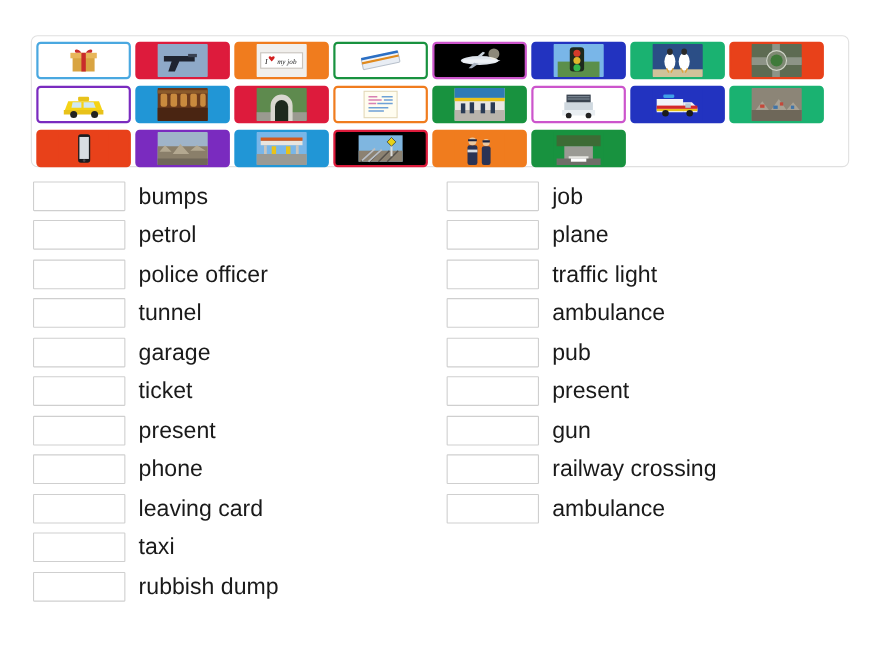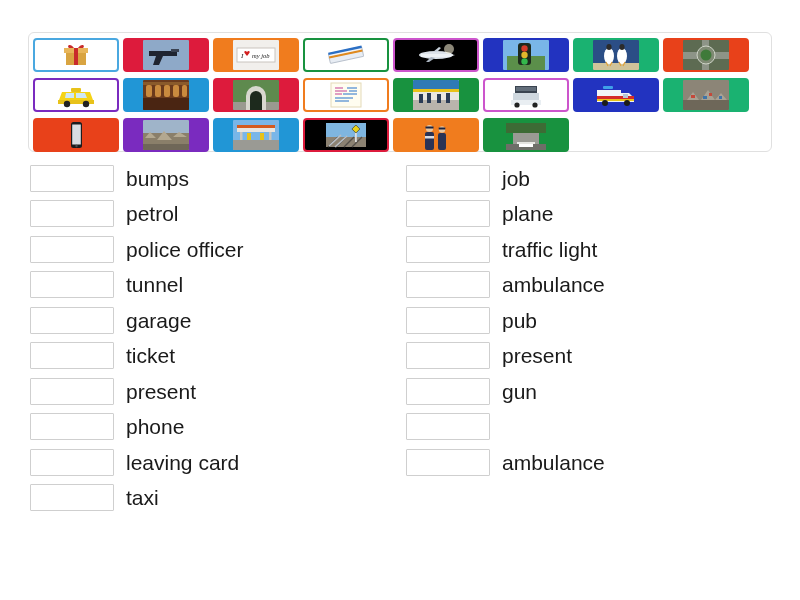--- a/index.html
+++ b/index.html
@@ -431,20 +431,24 @@
       <div class="answer-label">phone</div>
     </div>
     <div class="answer-row">
       <div class="answer-box"></div>
       <div class="answer-label">leaving card</div>
     </div>
     <div class="answer-row">
       <div class="answer-box"></div>
       <div class="answer-label">taxi</div>
     </div>
+    <div class="answer-row">
+      <div class="answer-box"></div>
+      <div class="answer-label">rubbish dump</div>
+    </div>
   </div>
 <div class="col" id="col-right">
     <div class="answer-row">
       <div class="answer-box"></div>
       <div class="answer-label">job</div>
     </div>
     <div class="answer-row">
       <div class="answer-box"></div>
       <div class="answer-label">plane</div>
     </div>
@@ -463,18 +467,19 @@
     <div class="answer-row">
       <div class="answer-box"></div>
       <div class="answer-label">present</div>
     </div>
     <div class="answer-row">
       <div class="answer-box"></div>
       <div class="answer-label">gun</div>
     </div>
     <div class="answer-row">
       <div class="answer-box"></div>
+      <div class="answer-label">railway crossing</div>
     </div>
     <div class="answer-row">
       <div class="answer-box"></div>
       <div class="answer-label">ambulance</div>
     </div>
   </div>
 
 </body></html>

